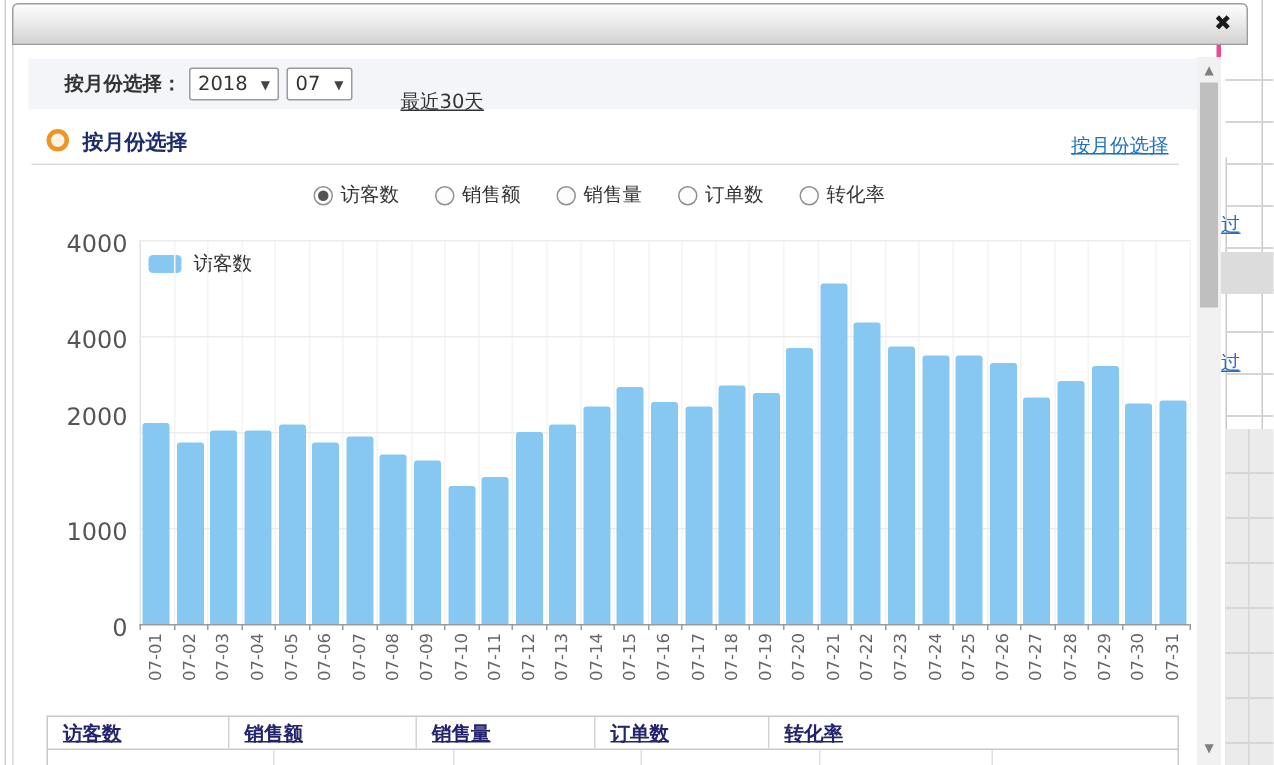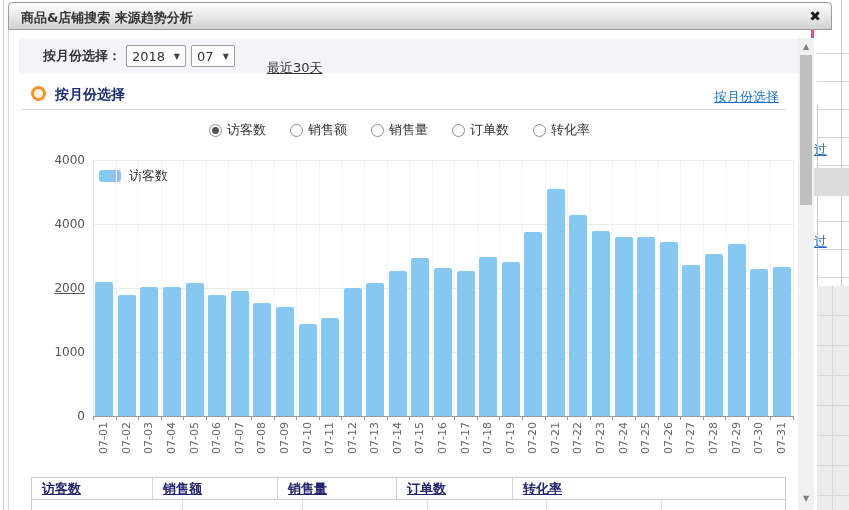--- a/index.html
+++ b/index.html
@@ -55,21 +55,21 @@
   .radio-row { position:absolute; left:0; top:91px; width:781px; display:flex;
                justify-content:center; gap:24px; }
   .radio-group { display:flex; align-items:center; gap:5px; cursor:pointer; }
   .radio-circle { width:13px; height:13px; border-radius:50%; border:1px solid #8f8f8f; background:#fdfdfd;
                   display:inline-flex; align-items:center; justify-content:center; }
   .radio-circle.checked::after { content:""; width:7px; height:7px; border-radius:50%; background:#555; }
   .radio-label { font-size:13px; color:#333; }
 
   
   .chart { position:absolute; left:0; top:0; width:806px; height:480px; pointer-events:none; }
-  .y-label { position:absolute; width:60px; text-align:right; font-size:12px; color:#555; }
+  .y-label { position:absolute; width:60px; text-align:right; font-size:16px; color:#555; }
   .hgrid { position:absolute; height:1px; background:#ececec; }
   .vgrid { position:absolute; width:1px; background:#f4f4f4; }
   .vgrid.first { background:#e3e3e3; }
   .baseline { position:absolute; height:1px; background:#9a9a9a; }
   .tick { position:absolute; width:1px; height:4px; background:#9a9a9a; }
   .bar { position:absolute; border-radius:2px 2px 0 0; }
   .x-label { position:absolute; width:40px; height:12px; font-size:11px; color:#666;
              text-align:right; transform:rotate(-90deg); line-height:12px; }
   .legend { position:absolute; left:90px; top:137px; display:flex; align-items:center; gap:8px; }
   .legend-chip { width:22px; height:12px; border-radius:3px; }
@@ -105,21 +105,20 @@
   <div class="bg-grayrow"></div>
   <span class="bg-link" style="top:141px">过</span>
   <span class="bg-link" style="top:233px">过</span>
   <div class="bg-panel">
     <div class="inner-v"></div>
   </div>
 </div>
 
 <div class="modal">
   <div class="titlebar">
-    <span class="title">商品&amp;店铺搜索 来源趋势分析</span>
     <span class="close-btn">✖</span>
   </div>
 
   <div class="body">
 
     <div class="filter-row">
       <span class="filter-label">按月份选择：</span>
       <span class="select year">
         <span>2018</span>
         <span class="arrow">▼</span>
@@ -226,21 +225,21 @@
         <div class="tick" style="left: 738.839px; top: 386px;"></div>
         <div class="vgrid" style="left: 761.419px; top: 130px; height: 256px;"></div>
         <div class="tick" style="left: 761.419px; top: 386px;"></div>
         <div class="vgrid" style="left: 784px; top: 130px; height: 256px;"></div>
         <div class="tick" style="left: 784px; top: 386px;"></div>
         <div class="baseline" style="left: 84px; top: 386px; width: 700px;"></div>
         <div class="y-label" style="left: 16px; top: 379px;">0</div>
         <div class="hgrid" style="left: 84px; top: 322px; width: 700px;"></div>
         <div class="y-label" style="left: 16px; top: 315px;">1000</div>
         <div class="hgrid" style="left: 84px; top: 258px; width: 700px;"></div>
-        <div class="y-label" style="left: 16px; top: 251px; text-decoration: underline;">2000</div>
+        <div class="y-label" style="left: 16px; top: 238px;">2000</div>
         <div class="hgrid" style="left: 84px; top: 194px; width: 700px;"></div>
         <div class="y-label" style="left: 16px; top: 187px;">4000</div>
         <div class="hgrid" style="left: 84px; top: 130px; width: 700px;"></div>
         <div class="y-label" style="left: 16px; top: 123px;">4000</div>
         <div class="bar" style="left: 86.2903px; top: 251.6px; width: 18px; height: 134.4px; background: rgb(135, 200, 242);"></div>
         <div class="x-label" style="left: 75.2903px; top: 406px;">07-01</div>
         <div class="bar" style="left: 108.871px; top: 265.04px; width: 18px; height: 120.96px; background: rgb(135, 200, 242);"></div>
         <div class="x-label" style="left: 97.871px; top: 406px;">07-02</div>
         <div class="bar" style="left: 131.452px; top: 256.72px; width: 18px; height: 129.28px; background: rgb(135, 200, 242);"></div>
         <div class="x-label" style="left: 120.452px; top: 406px;">07-03</div>

